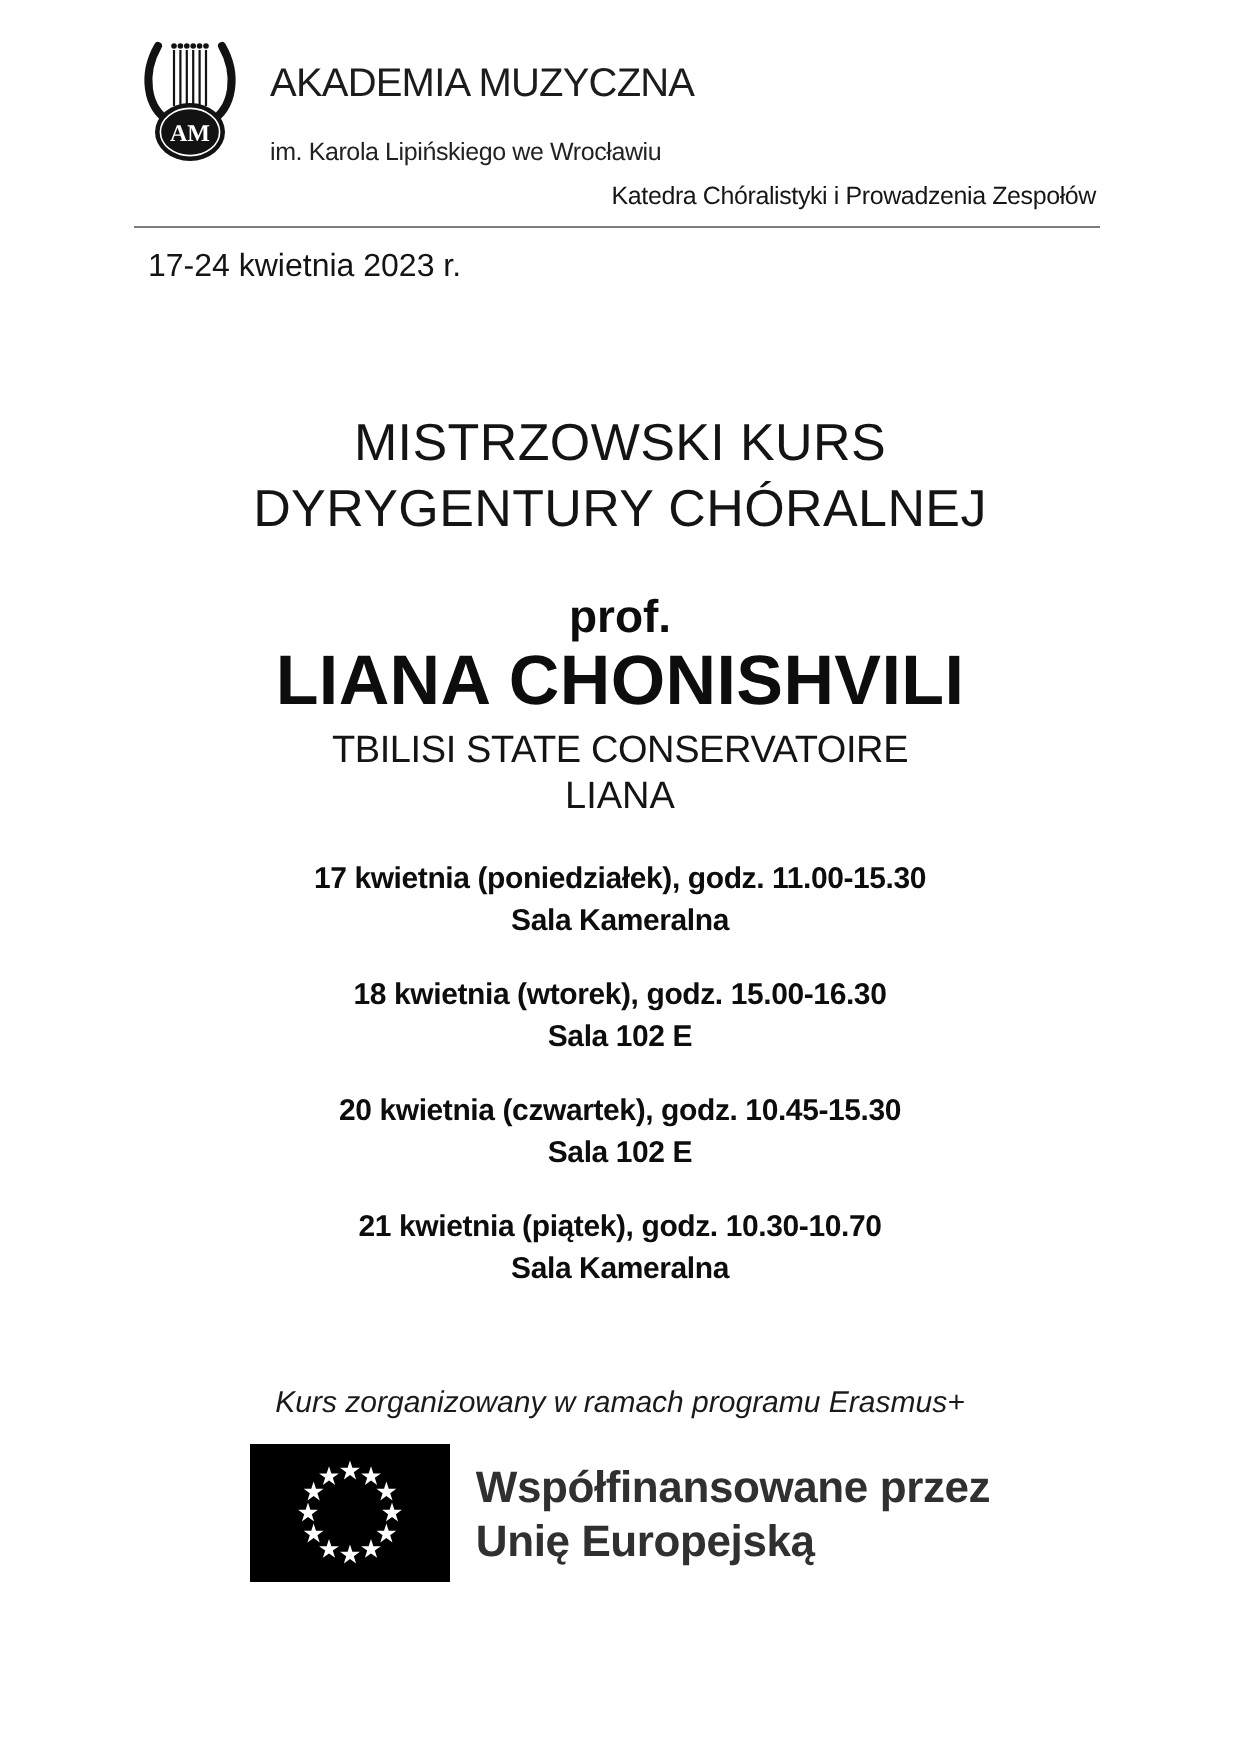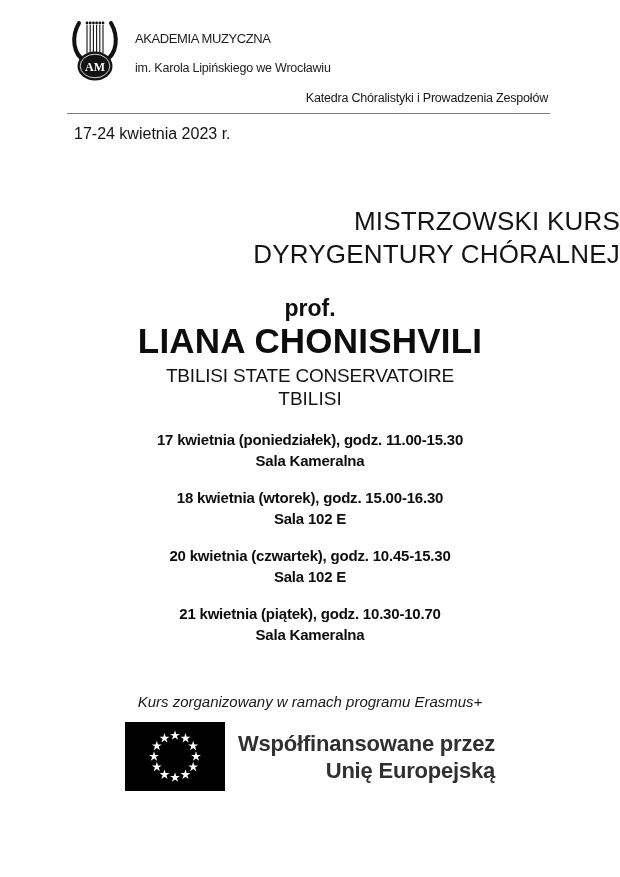--- a/index.html
+++ b/index.html
@@ -19,21 +19,21 @@
     top: 19px;
     width: 58px;
     height: 63px;
   }
   .inst-block {
     position: absolute;
     left: 135px;
     top: 31px;
   }
   .inst-name {
-    font-size: 13px;
+    font-size: 20px;
     letter-spacing: -0.4px;
     color: #1c1c1c;
     white-space: nowrap;
   }
   .inst-sub {
     font-size: 12.5px;
     letter-spacing: -0.2px;
     margin-top: 15px;
     color: #222222;
     white-space: nowrap;
@@ -68,21 +68,20 @@
     right: 0;
     text-align: center;
   }
   .course-title {
     top: 205px;
     font-size: 26px;
     line-height: 33px;
     font-weight: 400;
     letter-spacing: 0.2px;
     color: #141414;
-    text-align: right;
   }
   .prof {
     top: 295px;
     font-size: 23px;
     font-weight: 700;
     color: #0d0d0d;
   }
   .professor-name {
     top: 321px;
     font-size: 35px;
@@ -126,21 +125,21 @@
     justify-content: center;
     align-items: center;
     gap: 13px;
   }
   .eu-flag { width: 100px; height: 69px; display: block; }
   .funding-text {
     font-size: 22px;
     font-weight: 700;
     line-height: 27px;
     color: #303030;
-    text-align: right;
+    text-align: left;
     letter-spacing: -0.2px;
   }
 </style>
 </head>
 <body>
 
 <div class="page">
 
   <svg class="logo" viewBox="0 0 58 63" aria-hidden="true">
     <g stroke="#121212" stroke-width="1.1">
@@ -176,21 +175,21 @@
   <div class="date-range">17-24 kwietnia 2023 r.</div>
 
   <div class="center course-title">
     <div>MISTRZOWSKI KURS</div>
     <div>DYRYGENTURY CHÓRALNEJ</div>
   </div>
 
   <div class="center prof">prof.</div>
   <div class="center professor-name">LIANA CHONISHVILI</div>
   <div class="center affiliation">TBILISI STATE CONSERVATOIRE</div>
-  <div class="center country">TBILISI</div>
+  <div class="center country">LIANA</div>
 
   <div class="center schedule">
     <div class="schedule-item">
       <div>17 kwietnia (poniedziałek), godz. 11.00-15.30</div>
       <div>Sala Kameralna</div>
     </div>
     <div class="schedule-item">
       <div>18 kwietnia (wtorek), godz. 15.00-16.30</div>
       <div>Sala 102 E</div>
     </div>

